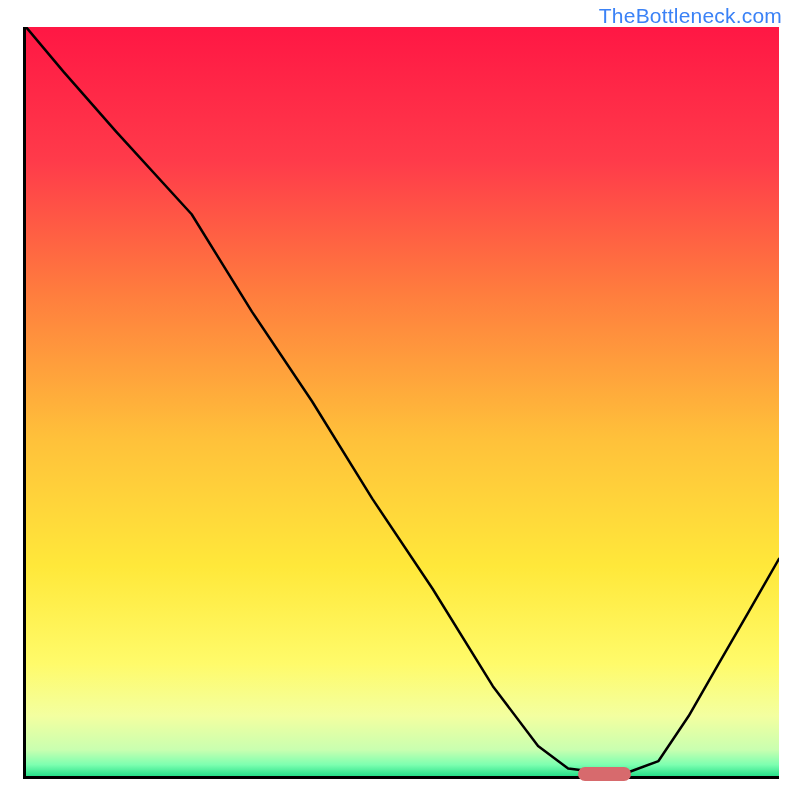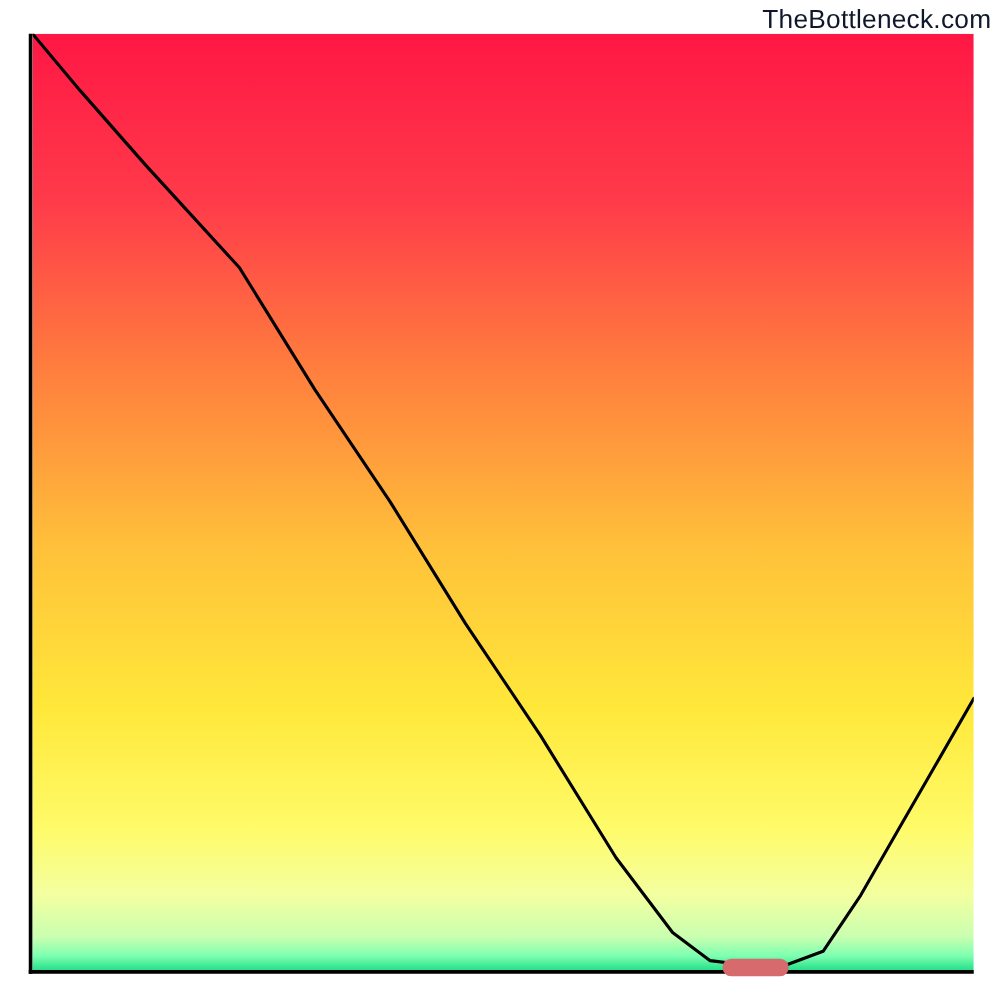--- a/index.html
+++ b/index.html
@@ -6,23 +6,23 @@
   body {
     width: 800px;
     height: 800px;
     background: #fff;
     position: relative;
     font-family: Arial, sans-serif;
   }
   .watermark {
     position: absolute;
     top: 4px;
-    right: 7px;
+    right: 18px;
     font-size: 21px;
-    color: #0f172a;
+    color: #3b82f6;
     font-weight: 500;
     letter-spacing: 0.2px;
   }
   .plot-area {
     position: absolute;
     left: 23px;
     top: 27px;
     width: 756px;
     height: 752px;
     border-left: 3px solid #000;

